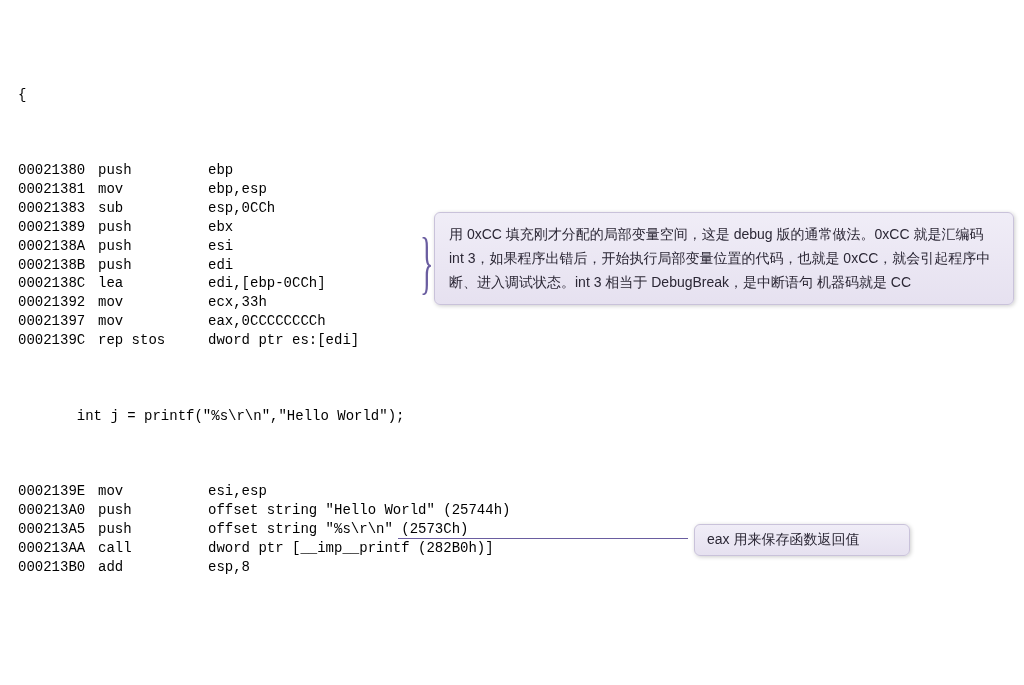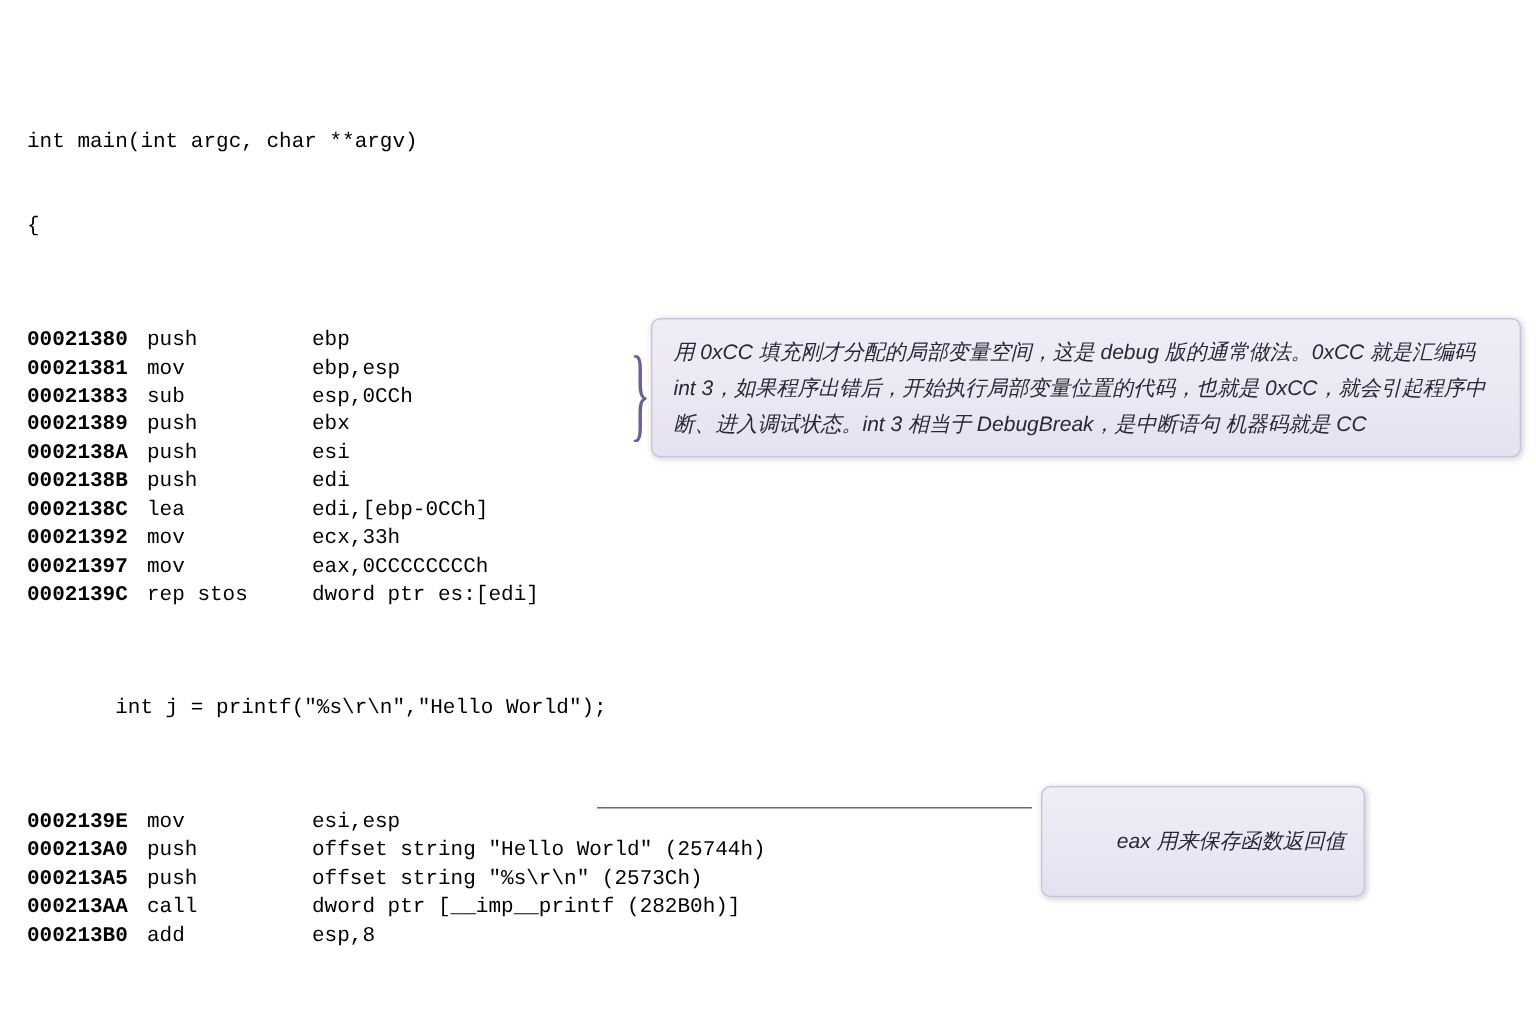--- a/index.html
+++ b/index.html
@@ -17,54 +17,52 @@
       position: relative;
       white-space: pre;
     }
     .line {
       display: block;
       white-space: pre;
     }
     .addr {
       display: inline-block;
       width: 80px;
-      font-weight: bold;
     }
     .mnem {
       display: inline-block;
       width: 110px;
     }
     .opnd {
       display: inline-block;
     }
     .callout {
       position: absolute;
       background: linear-gradient(#f0edf7, #e6e1f0);
       border: 1px solid #c9c2da;
       border-radius: 6px;
       padding: 10px 14px;
       font-family: "Microsoft YaHei", "PingFang SC", sans-serif;
       font-size: 14px;
       line-height: 1.7;
       color: #2b2735;
       box-shadow: 1px 1px 4px rgba(0,0,0,0.2);
       white-space: normal;
-      font-style: italic;
     }
     #callout1 {
       left: 416px;
       top: 202px;
       width: 550px;
     }
     #callout2 {
       left: 676px;
       top: 514px;
       width: 190px;
-      text-align: right;
-      padding: 24px 12px;
+      text-align: left;
+      padding: 3px 12px;
     }
     .brace {
       position: absolute;
       left: 392px;
       top: 218px;
       font-size: 70px;
       color: #6a5da0;
       font-family: serif;
       line-height: 1;
       transform: scaleX(0.4);
@@ -78,21 +76,20 @@
       left: 380px;
       top: 528px;
       width: 290px;
     }
   </style>
 </head>
 <body>
 
 <div class="code-area">
   <span class="line"></span>
-  <span class="line">int main(int argc, char **argv)</span>
   <span class="line">{</span>
 
   <div id="asm-block-1"><span class="line"><span class="addr">00021380</span><span class="mnem">push</span><span class="opnd">ebp</span></span><span class="line"><span class="addr">00021381</span><span class="mnem">mov</span><span class="opnd">ebp,esp</span></span><span class="line"><span class="addr">00021383</span><span class="mnem">sub</span><span class="opnd">esp,0CCh</span></span><span class="line"><span class="addr">00021389</span><span class="mnem">push</span><span class="opnd">ebx</span></span><span class="line"><span class="addr">0002138A</span><span class="mnem">push</span><span class="opnd">esi</span></span><span class="line"><span class="addr">0002138B</span><span class="mnem">push</span><span class="opnd">edi</span></span><span class="line"><span class="addr">0002138C</span><span class="mnem">lea</span><span class="opnd">edi,[ebp-0CCh]</span></span><span class="line"><span class="addr">00021392</span><span class="mnem">mov</span><span class="opnd">ecx,33h</span></span><span class="line"><span class="addr">00021397</span><span class="mnem">mov</span><span class="opnd">eax,0CCCCCCCCh</span></span><span class="line"><span class="addr">0002139C</span><span class="mnem">rep stos</span><span class="opnd">dword ptr es:[edi]</span></span></div>
 
   <span class="line">       int j = printf("%s\r\n","Hello World");</span>
 
   <div id="asm-block-2"><span class="line"><span class="addr">0002139E</span><span class="mnem">mov</span><span class="opnd">esi,esp</span></span><span class="line"><span class="addr">000213A0</span><span class="mnem">push</span><span class="opnd">offset string "Hello World" (25744h)</span></span><span class="line"><span class="addr">000213A5</span><span class="mnem">push</span><span class="opnd">offset string "%s\r\n" (2573Ch)</span></span><span class="line"><span class="addr">000213AA</span><span class="mnem">call</span><span class="opnd">dword ptr [__imp__printf (282B0h)]</span></span><span class="line"><span class="addr">000213B0</span><span class="mnem">add</span><span class="opnd">esp,8</span></span></div>
 
   
 

